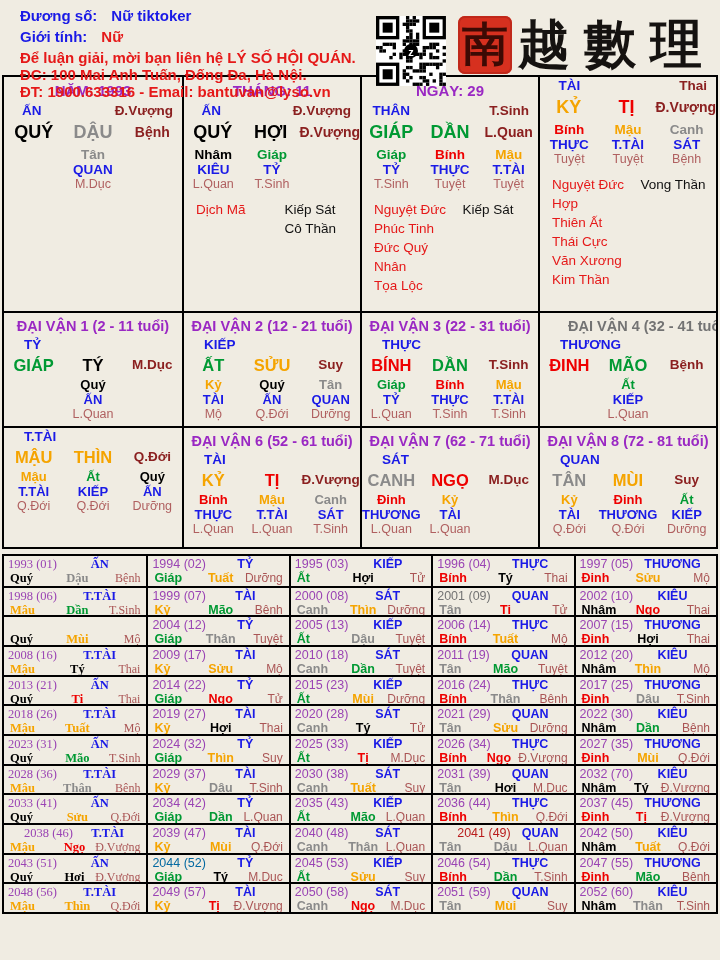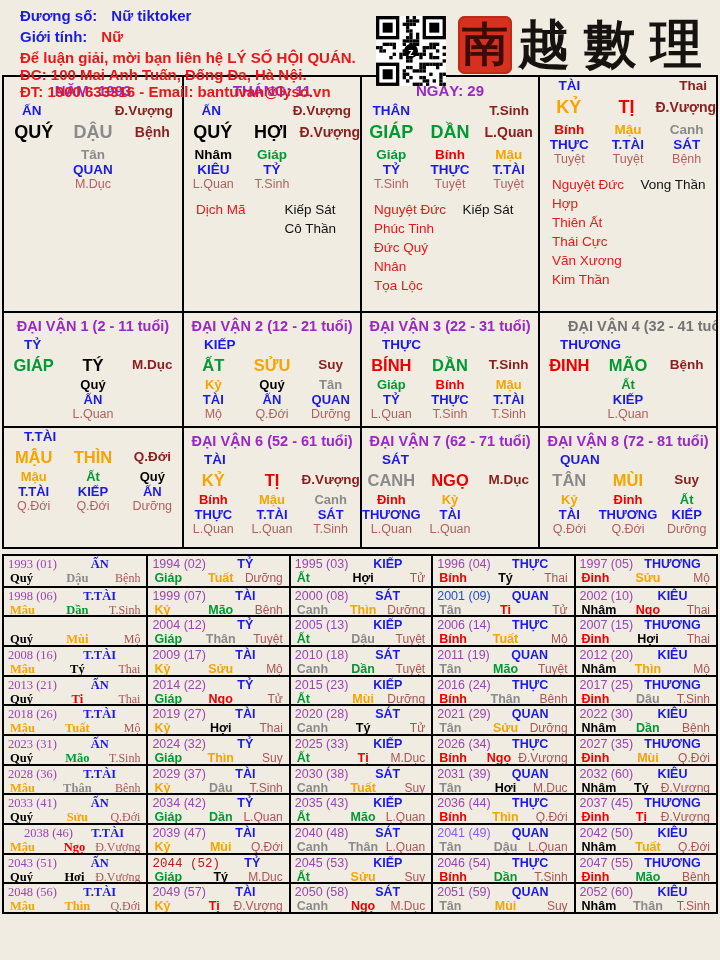--- a/index.html
+++ b/index.html
@@ -634,21 +634,21 @@
           <span class="ygod">SÁT</span>
         </div>
         <div class="yline2">
           <span class="ycan" style="color: rgb(138, 138, 138);">Canh</span>
           <span class="ychi" style="color: rgb(245, 164, 0);">Thìn</span>
           <span class="ystage">Dưỡng</span>
         </div>
       </div>
       <div class="ycell">
         <div class="yline1">
-          <span class="yyear" style="color: #1d4ed8;">2001 (09)</span>
+          <span class="yyear" style="color: #737373;">2001 (09)</span>
           <span class="ygod">QUAN</span>
         </div>
         <div class="yline2">
           <span class="ycan" style="color: rgb(138, 138, 138);">Tân</span>
           <span class="ychi" style="color: rgb(238, 0, 0);">Tị</span>
           <span class="ystage">Tử</span>
         </div>
       </div>
       <div class="ycell">
         <div class="yline1">
@@ -975,21 +975,21 @@
           <span class="ygod">QUAN</span>
         </div>
         <div class="yline2">
           <span class="ycan" style="color: rgb(138, 138, 138);">Tân</span>
           <span class="ychi" style="color: rgb(0, 0, 0);">Hợi</span>
           <span class="ystage">M.Dục</span>
         </div>
       </div>
       <div class="ycell">
         <div class="yline1">
-          <span class="yyear" style="color: rgb(154, 68, 180);">2032 (60)</span>
+          <span class="yyear" style="color: rgb(154, 68, 180);">2032 (70)</span>
           <span class="ygod">KIÊU</span>
         </div>
         <div class="yline2">
           <span class="ycan" style="color: rgb(0, 0, 0);">Nhâm</span>
           <span class="ychi" style="color: rgb(0, 0, 0);">Tý</span>
           <span class="ystage">Đ.Vượng</span>
         </div>
       </div>
       <div class="ycell c0">
         <div class="yline1">
@@ -1074,21 +1074,21 @@
           <span class="ygod">SÁT</span>
         </div>
         <div class="yline2">
           <span class="ycan" style="color: rgb(138, 138, 138);">Canh</span>
           <span class="ychi" style="color: rgb(138, 138, 138);">Thân</span>
           <span class="ystage">L.Quan</span>
         </div>
       </div>
       <div class="ycell">
         <div class="yline1">
-          <span class="yyear" style="color: #8b5cf6;">2041 (49)</span>
+          <span class="yyear" style="color: #b91c1c; margin-left: 20px;">2041 (49)</span>
           <span class="ygod">QUAN</span>
         </div>
         <div class="yline2">
           <span class="ycan" style="color: rgb(138, 138, 138);">Tân</span>
           <span class="ychi" style="color: rgb(138, 138, 138);">Dậu</span>
           <span class="ystage">L.Quan</span>
         </div>
       </div>
       <div class="ycell">
         <div class="yline1">
@@ -1107,21 +1107,21 @@
           <span class="ygod">ẤN</span>
         </div>
         <div class="yline2">
           <span class="ycan" style="color: rgb(0, 0, 0);">Quý</span>
           <span class="ychi" style="color: rgb(0, 0, 0);">Hợi</span>
           <span class="ystage">Đ.Vượng</span>
         </div>
       </div>
       <div class="ycell">
         <div class="yline1">
-          <span class="yyear" style="color: #b91c1c; font-family: Liberation Mono, monospace;">2044 (52)</span>
+          <span class="yyear" style="color: #0369a1;">2044 (52)</span>
           <span class="ygod">TỶ</span>
         </div>
         <div class="yline2">
           <span class="ycan" style="color: rgb(0, 153, 51);">Giáp</span>
           <span class="ychi" style="color: rgb(0, 0, 0);">Tý</span>
           <span class="ystage">M.Dục</span>
         </div>
       </div>
       <div class="ycell">
         <div class="yline1">

